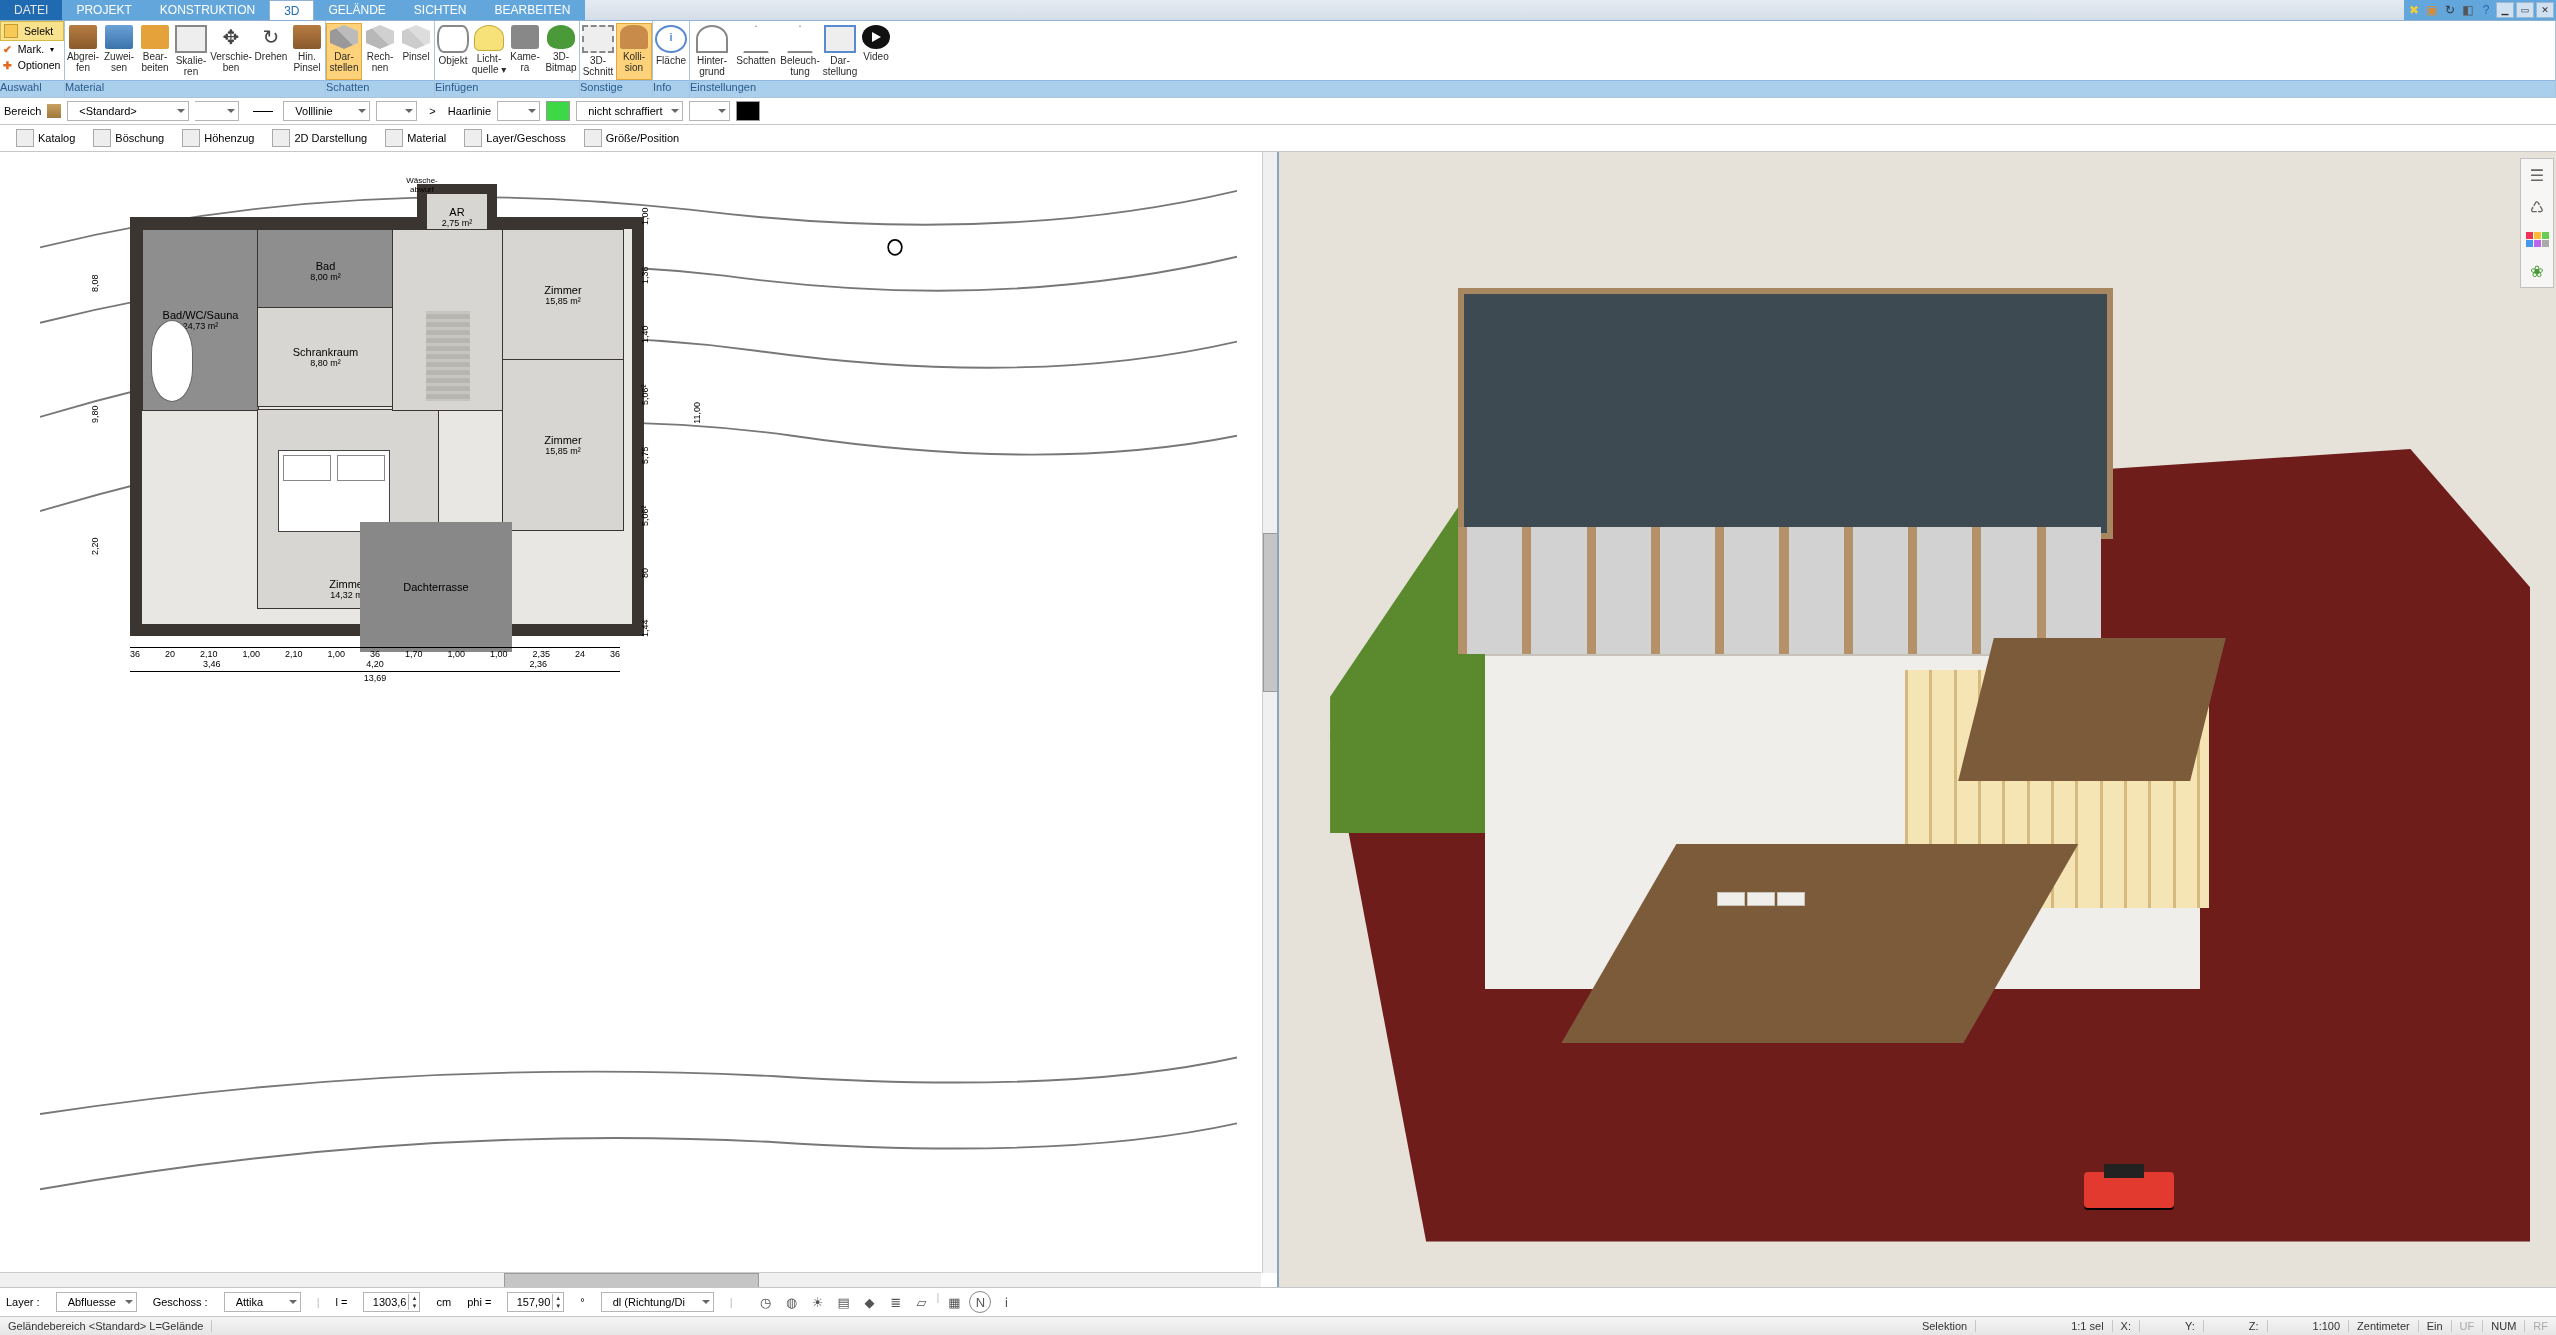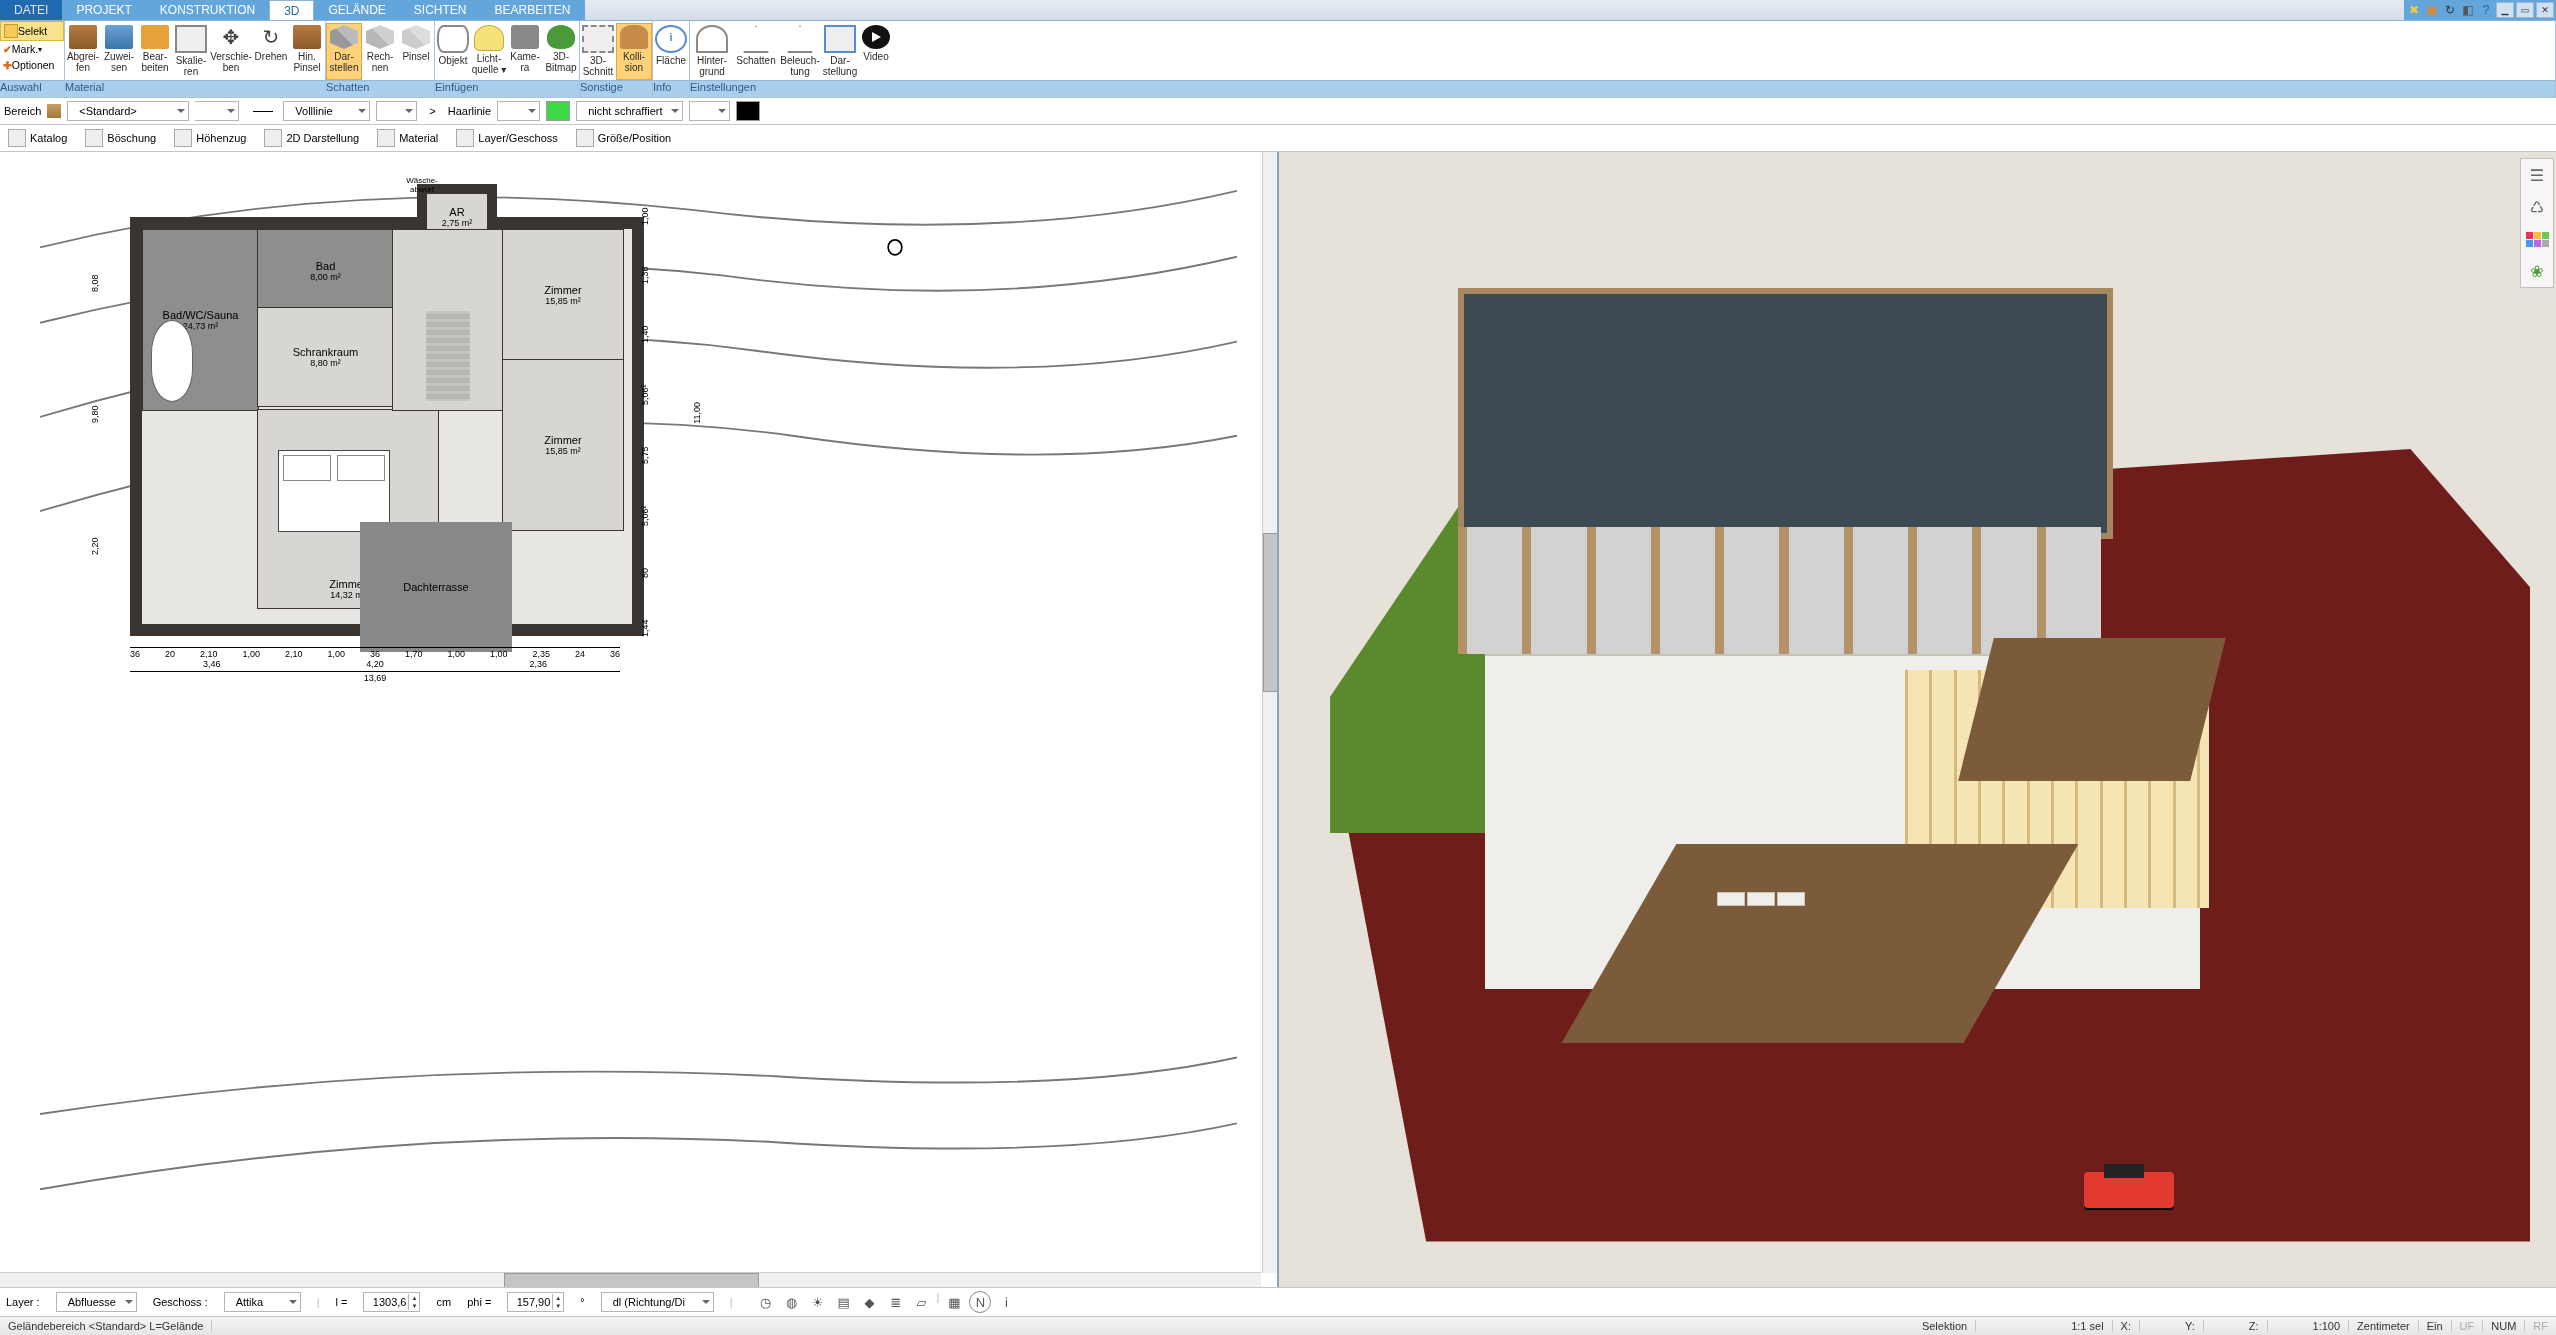--- a/index.html
+++ b/index.html
@@ -12,21 +12,21 @@
 .menu-item.first{background:#1f6ab0;color:#e5e5e5}
 .menu-item.hl{background:#62a6dc;color:#fff}
 .menu-item.active{background:#fff;border-top:1px solid #8fb2d2;border-left:1px solid #8fb2d2;border-right:1px solid #8fb2d2;color:#1f6ab0}
 .menu-right{margin-left:auto;display:flex;align-items:center;gap:2px;padding-right:2px}
 .menu-right .ico{width:16px;height:16px;display:flex;align-items:center;justify-content:center;font-size:12px;color:#444;cursor:pointer}
 .win-btn{width:16px;height:14px;display:flex;align-items:center;justify-content:center;background:#cfe0f0;border:1px solid #9bb8d2;font-size:9px;color:#333;cursor:pointer}
 
 
 .ribbon{height:76px;background:#fff;display:flex;border-bottom:1px solid #a9c4dd}
 .ribbon-left{width:64px;background:#fff;border-right:1px solid #a9c4dd;display:flex;flex-direction:column}
-.rl-btn{display:flex;align-items:center;padding:2px 3px;font-size:10.5px;gap:0;cursor:pointer}
+.rl-btn{display:flex;align-items:center;padding:2px 3px;font-size:10.5px;gap:6px;cursor:pointer}
 .rl-btn .ic{width:12px;height:12px;display:inline-block}
 .rl-sel{background:#f9e28d;border:1px solid #d6b943}
 .rib-body{flex:1;display:flex;flex-direction:column}
 .groups{flex:1;display:flex}
 .group{border-right:1px solid #a9c4dd;display:flex;flex-direction:column}
 .grp-items{flex:1;display:flex;padding-top:2px}
 .grp-cap{height:16px;text-align:left;font-size:11px;color:#2c5a8a;background:#a9cfec;border-top:1px solid #8fb9de}
 .cmd{width:36px;display:flex;flex-direction:column;align-items:center;padding:2px 0;cursor:pointer}
 .cmd.w44{width:44px}
 .cmd.sel{background:#fdd27a;box-shadow:inset 0 0 0 1px #e3a73a}
@@ -44,21 +44,21 @@
 .i-person{background:#c98b4a;border-radius:40% 40% 10% 10%}
 
 
 .tb2{height:26px;background:#fff;border-bottom:1px solid #c6c6c6;display:flex;align-items:center;padding:0 4px;gap:6px;font-size:11px}
 .tb-lbl{color:#000}
 .tb-drop{border:1px solid #b5b5b5;height:18px;display:flex;align-items:center;padding:0 14px 0 11px;background:#fff;position:relative;font-size:11px;cursor:pointer}
 .tb-drop::after{content:"";position:absolute;right:3px;top:7px;width:0;height:0;border-left:4px solid transparent;border-right:4px solid transparent;border-top:4px solid #666}
 .sw{width:22px;height:18px;border:1px solid #999}
 
 
-.tb3{height:26px;background:#fff;border-bottom:1px solid #c6c6c6;display:flex;align-items:center;padding:0 4px;gap:10px}
+.tb3{height:26px;background:#fff;border-bottom:1px solid #c6c6c6;display:flex;align-items:center;padding:0 12px;gap:10px}
 .tb3 .btn{display:flex;align-items:center;gap:4px;padding:2px 4px;font-size:11px;cursor:pointer}
 .tb3 .btn .ic3{width:16px;height:16px;display:inline-block;border:1px solid #aaa;background:#eee}
 .ic3.k1{background:linear-gradient(#fff,#ddd);border:1px solid #bba66a}
 .ic3.k2{background:#e0ba7a}
 .ic3.k3{background:#c8d8c0}
 .ic3.k4{background:linear-gradient(#f2e0a0,#d8c070)}
 .ic3.k5{background:linear-gradient(#f7c070 50%,#e0e0e0 50%)}
 .ic3.k6{background:linear-gradient(90deg,#888 50%,#ccc 50%)}
 .ic3.k7{border:1px dashed #888;background:#fff}
 

